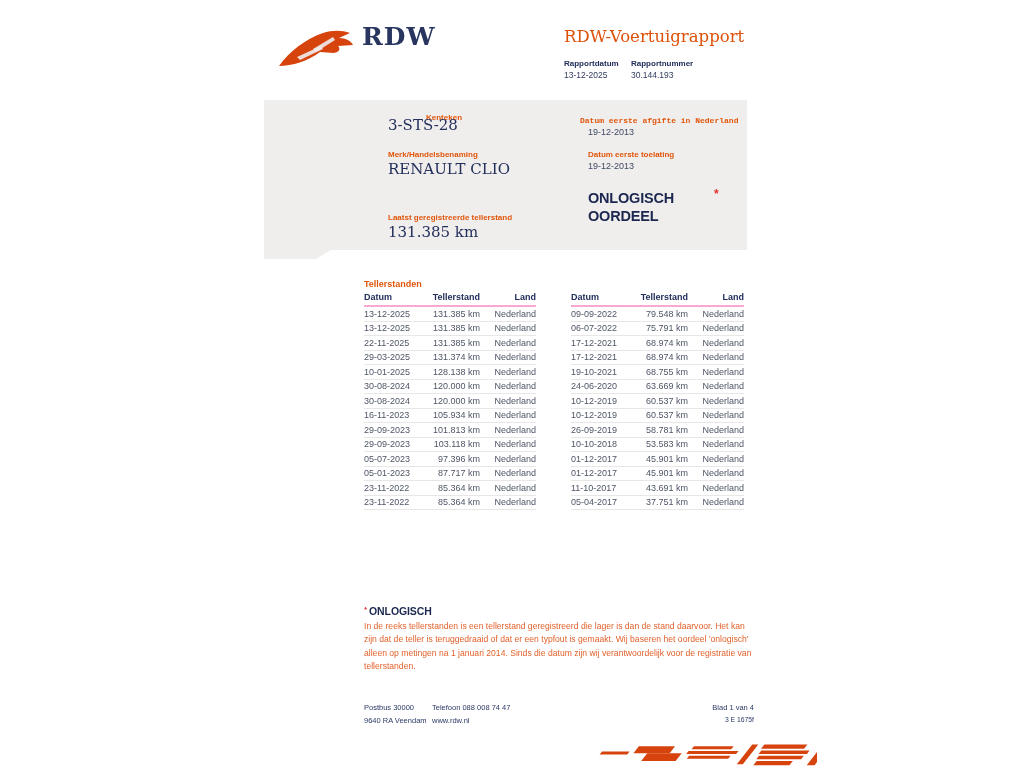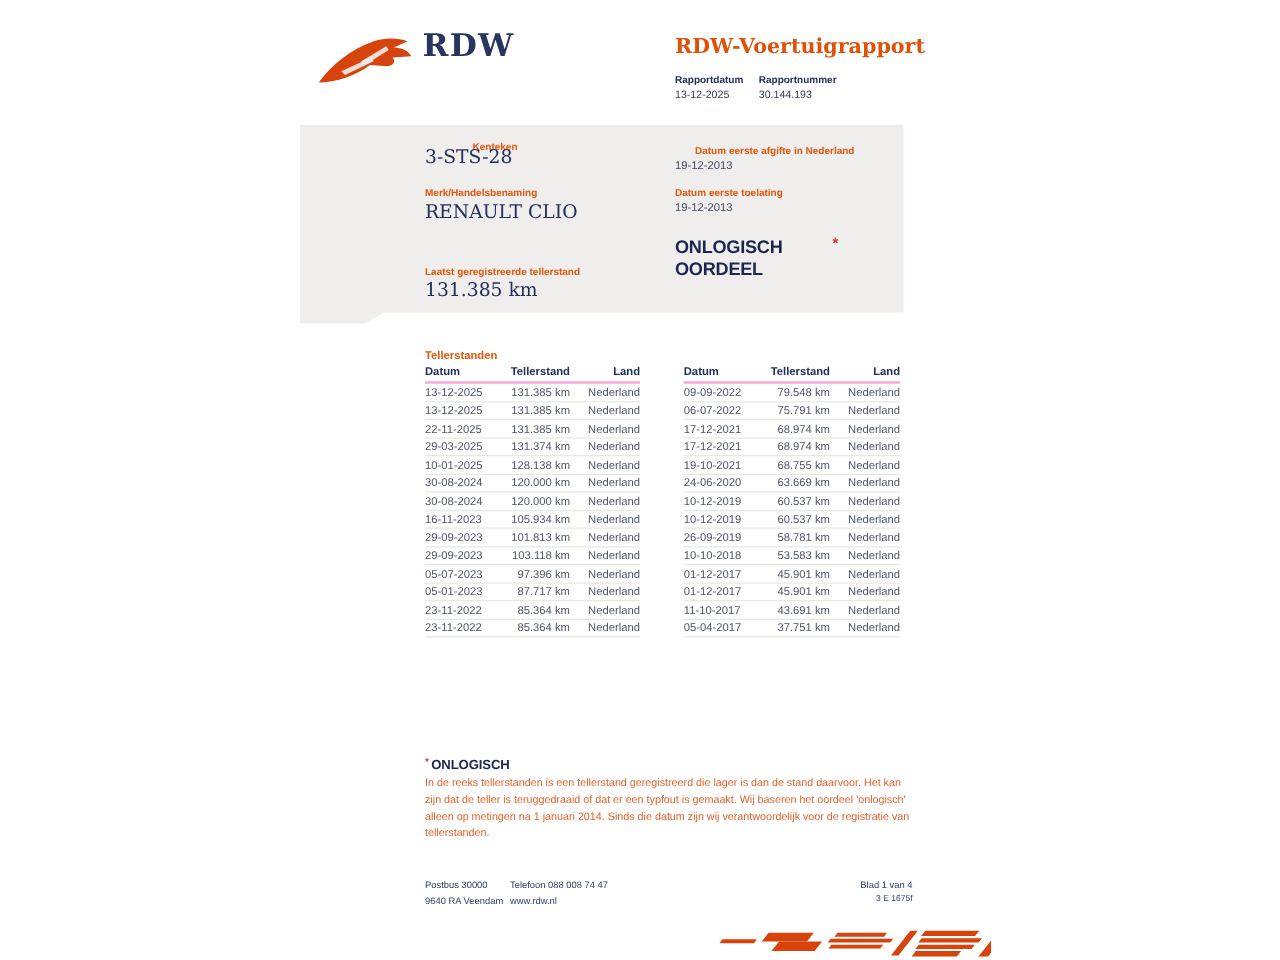--- a/index.html
+++ b/index.html
@@ -1,31 +1,31 @@
 <!DOCTYPE html>
 <html><head>
 <meta charset="utf-8">
 <style>
   * { margin: 0; padding: 0; box-sizing: border-box; }
   html, body { width: 1024px; height: 768px; overflow: hidden; background: #ffffff; }
   body { position: relative; font-family: "Liberation Sans", sans-serif; }
 
-  .abs { position: absolute; }
+  .abs { position: absolute; margin-left: 24px; }
 
   
   .brand-text {
     left: 338px; top: 22px;
     font-family: "DejaVu Serif", serif;
     font-size: 25px; font-weight: 600; letter-spacing: 1px;
     color: #27355F;
   }
   .doc-title {
     left: 540px; top: 27px;
     font-family: "DejaVu Serif", serif;
-    font-size: 16.5px; font-weight: 700;
+    font-size: 16.5px; font-weight: 400;
     color: #DD5108;
   }
   .meta-label {
     font-size: 8px; font-weight: 700; color: #222F5B;
   }
   .meta-value {
     font-size: 8.5px; color: #323C5E;
   }
 
   
@@ -108,21 +108,21 @@
 <div class="abs panel">
   <div class="abs field-label" style="left:100px; top:13px;padding-left:38px;">Kenteken</div>
   <div class="abs field-value-lg" style="left:100px; top:16px;">3-STS-28</div>
 
   <div class="abs field-label" style="left:100px; top:50px;">Merk/Handelsbenaming</div>
   <div class="abs field-value-lg" style="left:100px; top:60px;">RENAULT CLIO</div>
 
   <div class="abs field-label" style="left:100px; top:113px;">Laatst geregistreerde tellerstand</div>
   <div class="abs field-value-lg" style="left:100px; top:123px;">131.385 km</div>
 
-  <div class="abs field-label" style="left:316px; top:16px;">Datum eerste afgifte in Nederland</div>
+  <div class="abs field-label" style="left:292px; top:16px;font-family:Liberation Mono, monospace;">Datum eerste afgifte in Nederland</div>
   <div class="abs field-value-sm" style="left:300px; top:27px;">19-12-2013</div>
 
   <div class="abs field-label" style="left:300px; top:50px;">Datum eerste toelating</div>
   <div class="abs field-value-sm" style="left:300px; top:61px;">19-12-2013</div>
 
   <div class="abs verdict" style="left:300px; top:90px;">
     <span>ONLOGISCH</span><br>
     <span>OORDEEL</span>
   </div>
   <div class="abs verdict-mark" style="left:426px; top:87px;">*</div>

